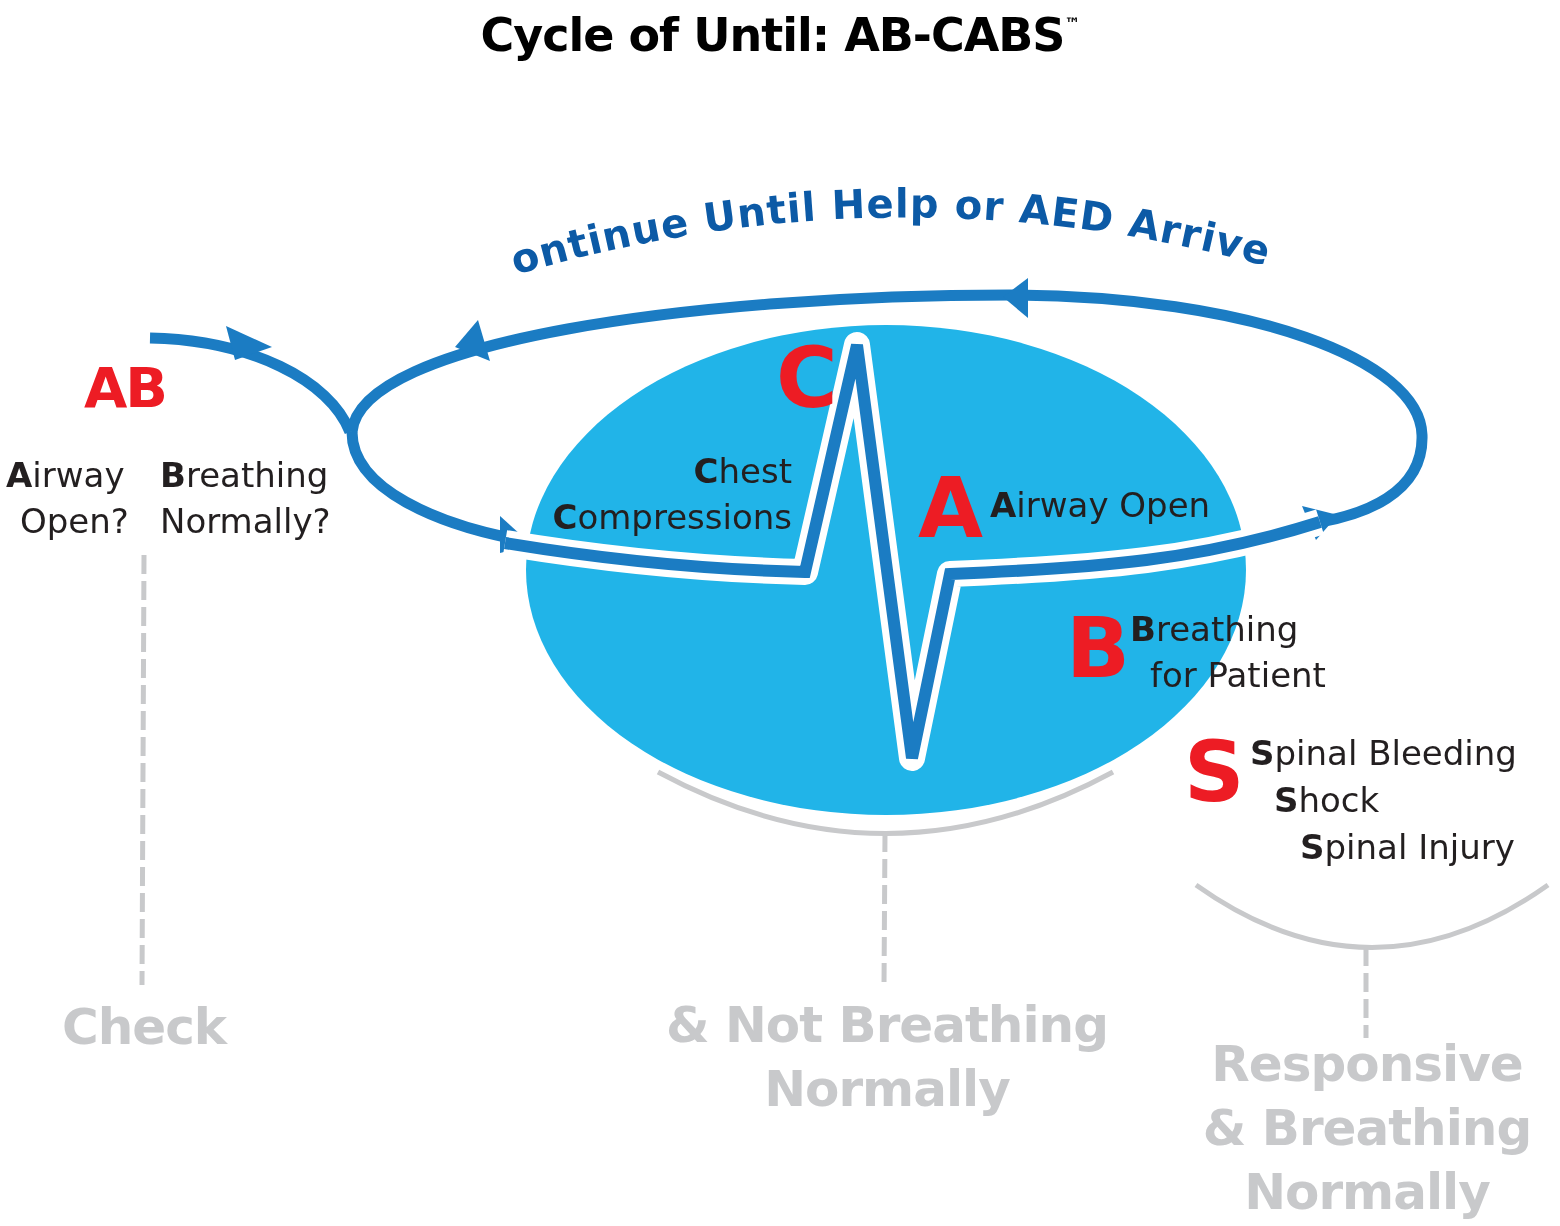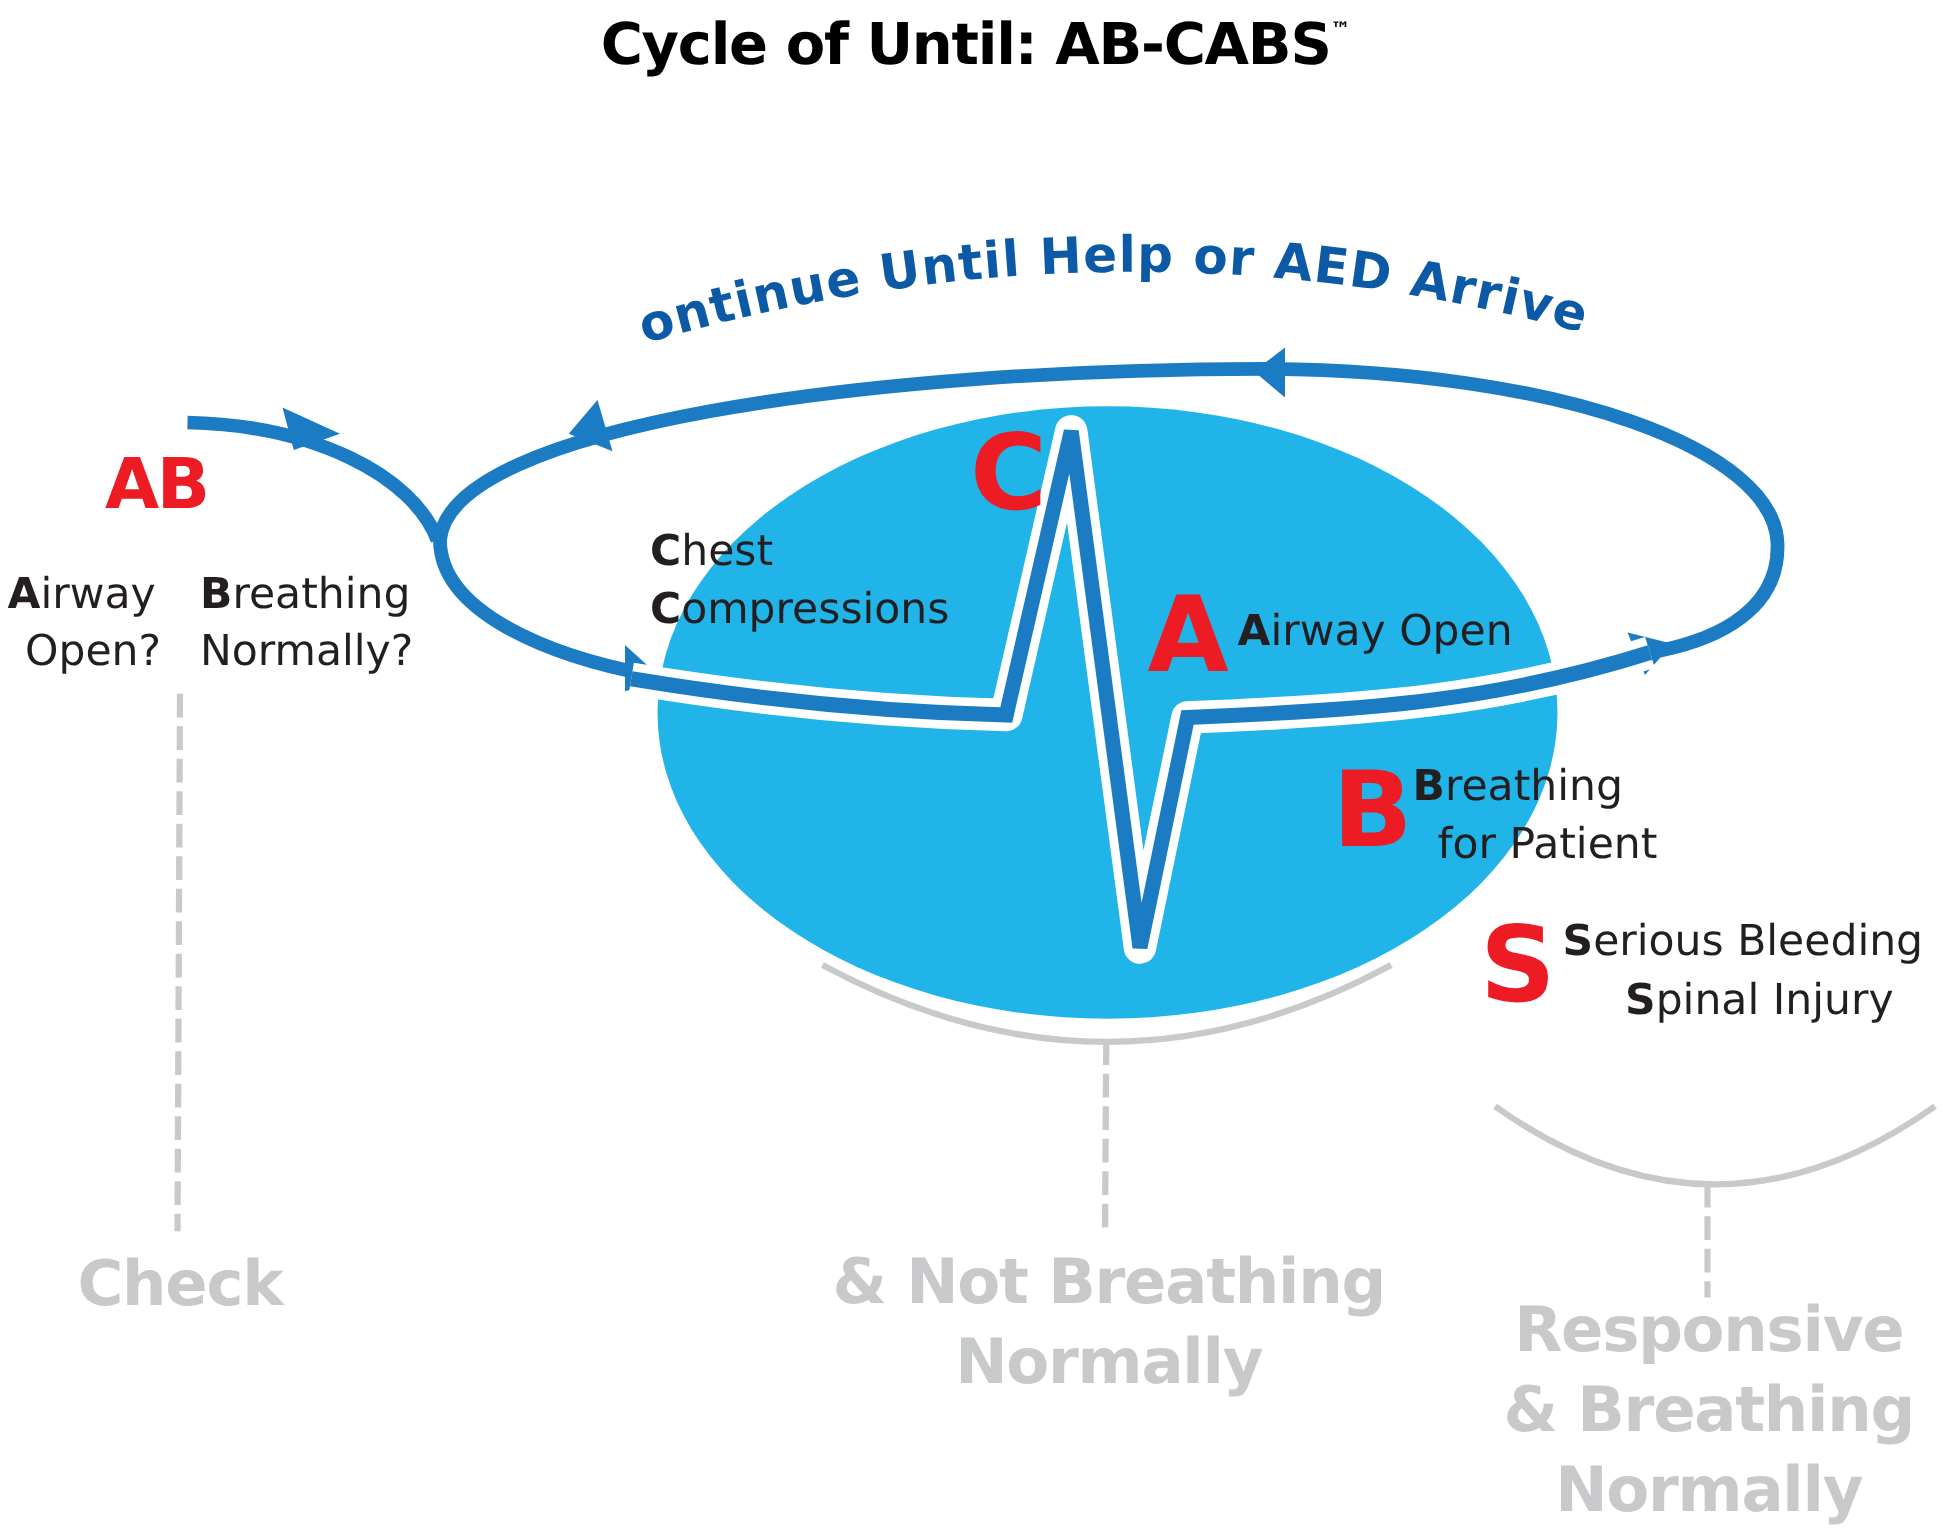--- a/index.html
+++ b/index.html
@@ -55,37 +55,38 @@
 <div class="abs body-txt" style="left:6px; top:452px; text-align:left;">
   <div><b>A</b><span>irway</span></div>
   <div style="padding-left:14px;">Open?</div>
 </div>
 <div class="abs body-txt" style="left:160px; top:452px;">
   <div><b>B</b><span>reathing</span></div>
   <div>Normally?</div>
 </div>
 
 <div class="abs red" style="left:776px; top:336px; font-size:84px;">C</div>
-<div class="abs body-txt" style="left:520px; top:418px; width:272px; text-align:left;">
+<div class="abs body-txt" style="left:520px; top:448px; width:272px; text-align:right;">
   <div><b>C</b><span>hest</span></div>
   <div><b>C</b><span>ompressions</span></div>
 </div>
 
 <div class="abs red" style="left:918px; top:466px; font-size:84px;">A</div>
 <div class="abs body-txt" style="left:990px; top:482px;"><b>A</b><span>irway Open</span></div>
 
 <div class="abs red" style="left:1066px; top:606px; font-size:84px;">B</div>
 <div class="abs body-txt" style="left:1130px; top:606px;">
   <div><b>B</b><span>reathing</span></div>
   <div style="padding-left:20px;">for Patient</div>
 </div>
 
 <div class="abs red" style="left:1184px; top:730px; font-size:84px;">S</div>
 <div class="abs body-txt" style="left:1250px; top:730px; line-height:47px;">
-  <div><b>S</b><span>erious Bleeding</span></div>
+  <div><b>S</b><span>pinal Bleeding</span></div>
+  <div style="padding-left:24px;"><b>S</b><span>hock</span></div>
   <div style="padding-left:50px;"><b>S</b><span>pinal Injury</span></div>
 </div>
 
 <div class="abs gray" style="left:0; width:288px; top:995px;">
   <div>Check</div>
 </div>
 <div class="abs gray" style="left:640px; width:494px; top:993px;">
   <div>&amp; Not Breathing</div>
   <div>Normally</div>
 </div>

